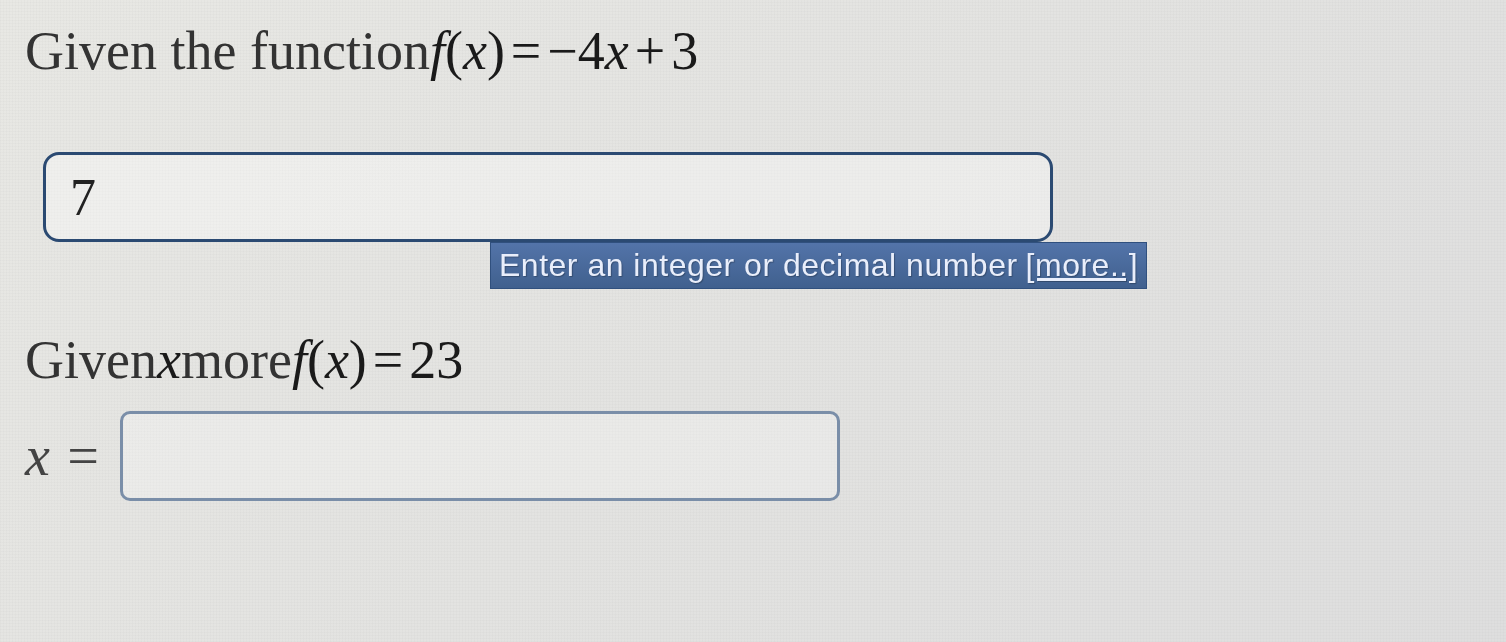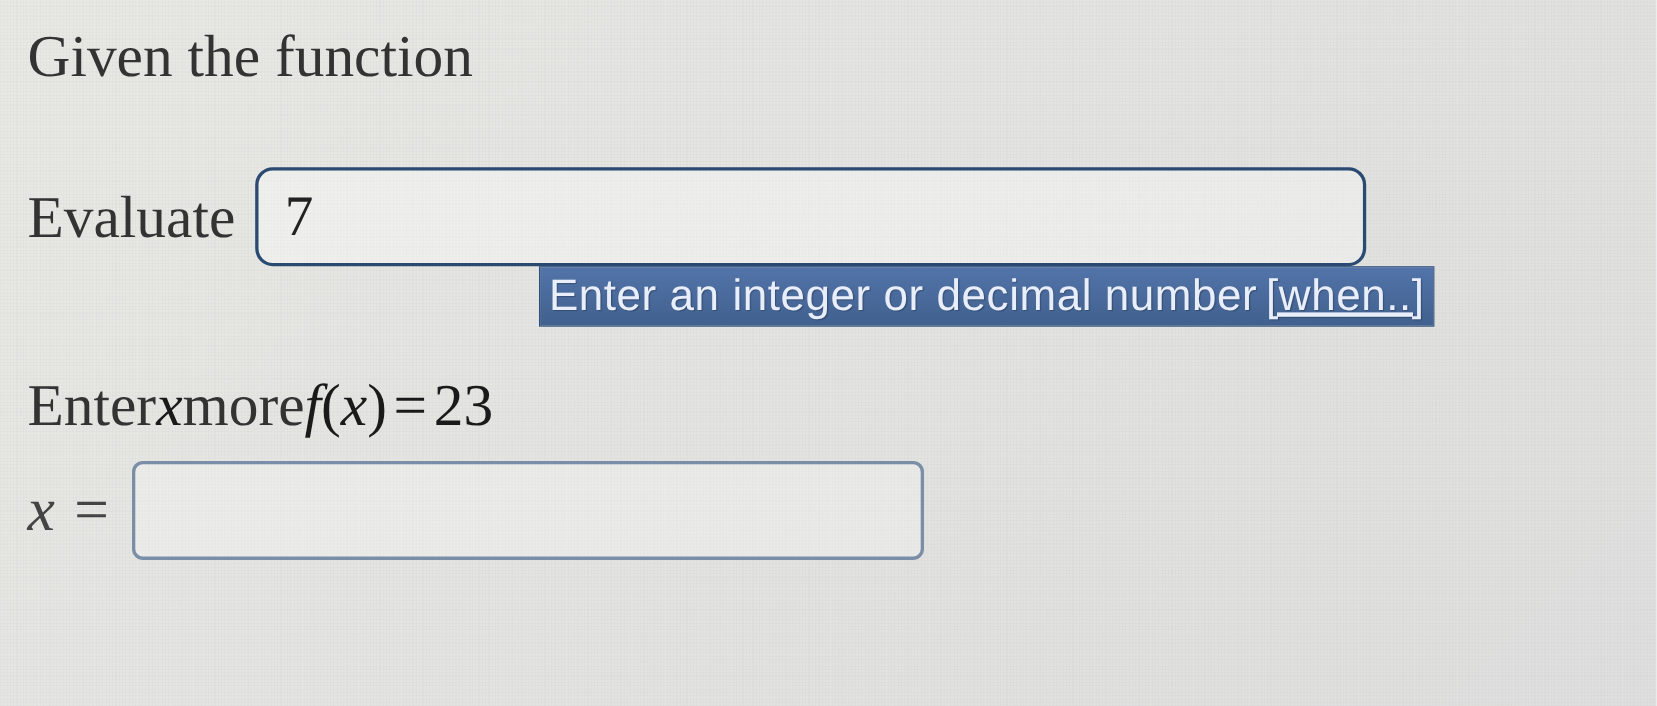--- a/index.html
+++ b/index.html
@@ -75,21 +75,21 @@
       width: 720px;
       border: 3px solid #7a8ea8;
       border-radius: 10px;
       background: rgba(255,255,255,0.25);
     }
     .hint-bar {
       display: inline-flex;
       align-items: center;
       background: linear-gradient(180deg, #5374a9 0%, #40608e 100%);
       color: #e9eefb;
-      font-size: 40px;
+      font-size: 32px;
       font-family: Verdana, Arial, sans-serif;
       padding: 4px 8px;
       border: 1px solid #30507e;
       text-shadow: 1px 1px 1px rgba(0,0,0,0.25);
       letter-spacing: 0.5px;
       white-space: nowrap;
     }
     .hint-bar .more-link {
       text-decoration: underline;
       cursor: pointer;
@@ -100,36 +100,38 @@
       font-style: italic;
       color: #444;
       font-family: 'Times New Roman', serif;
     }
   </style>
 </head>
 <body>
 
 <div class="line line-1">
   <span class="text">Given the function </span>
+  <span class="math">
+    <span class="math-italic">f</span>(<span class="math-italic">x</span>)<span class="sp">=</span>−4<span class="math-italic">x</span><span class="sp">+</span>3
+  </span>
 </div>
 
 <div class="line line-2">
-  <span class="text">Evaluate </span>
   <input class="answer-field focused" type="text" value="7" style="">
 </div>
 
 <div class="hint-row">
   <div class="hint-bar">
     <span>Enter an integer or decimal number </span>
-    <span class="more-link">[when..]</span>
+    <span class="more-link">[more..]</span>
   </div>
 </div>
 
 <div class="line line-3">
-  <span class="text">Enter </span>
+  <span class="text">Given </span>
   <span class="math math-italic">x</span>
   <span class="text"> more </span>
   <span class="math">
     <span class="math-italic">f</span>(<span class="math-italic">x</span>)<span class="sp">=</span>23
   </span>
 </div>
 
 <div class="line">
   <span class="x-eq"><span class="math-italic">x</span>&nbsp;=</span>
   <input class="answer-field secondary" type="text" value="" style="">

